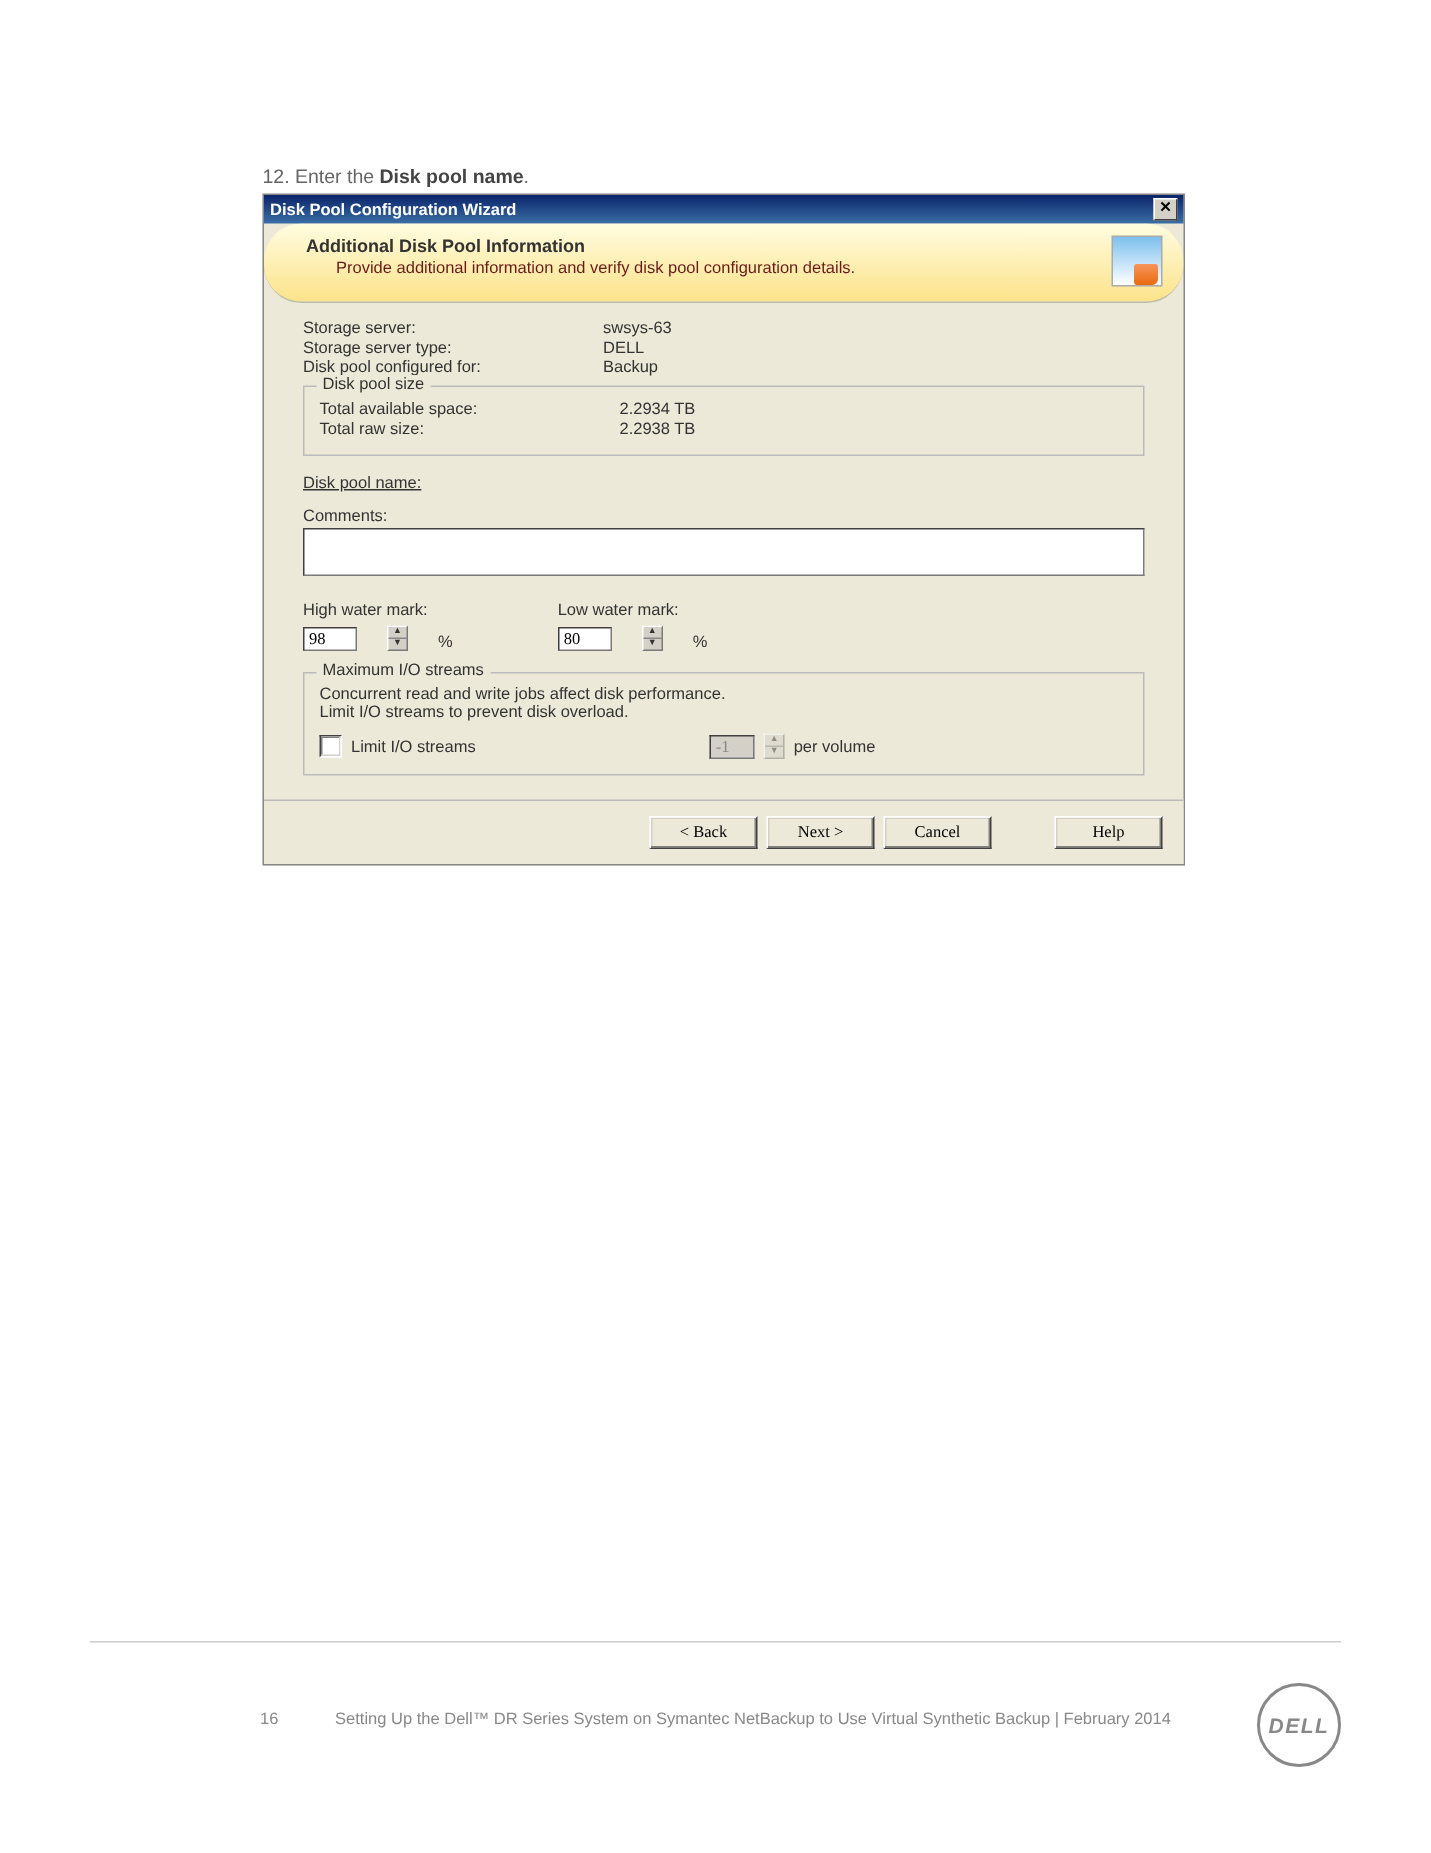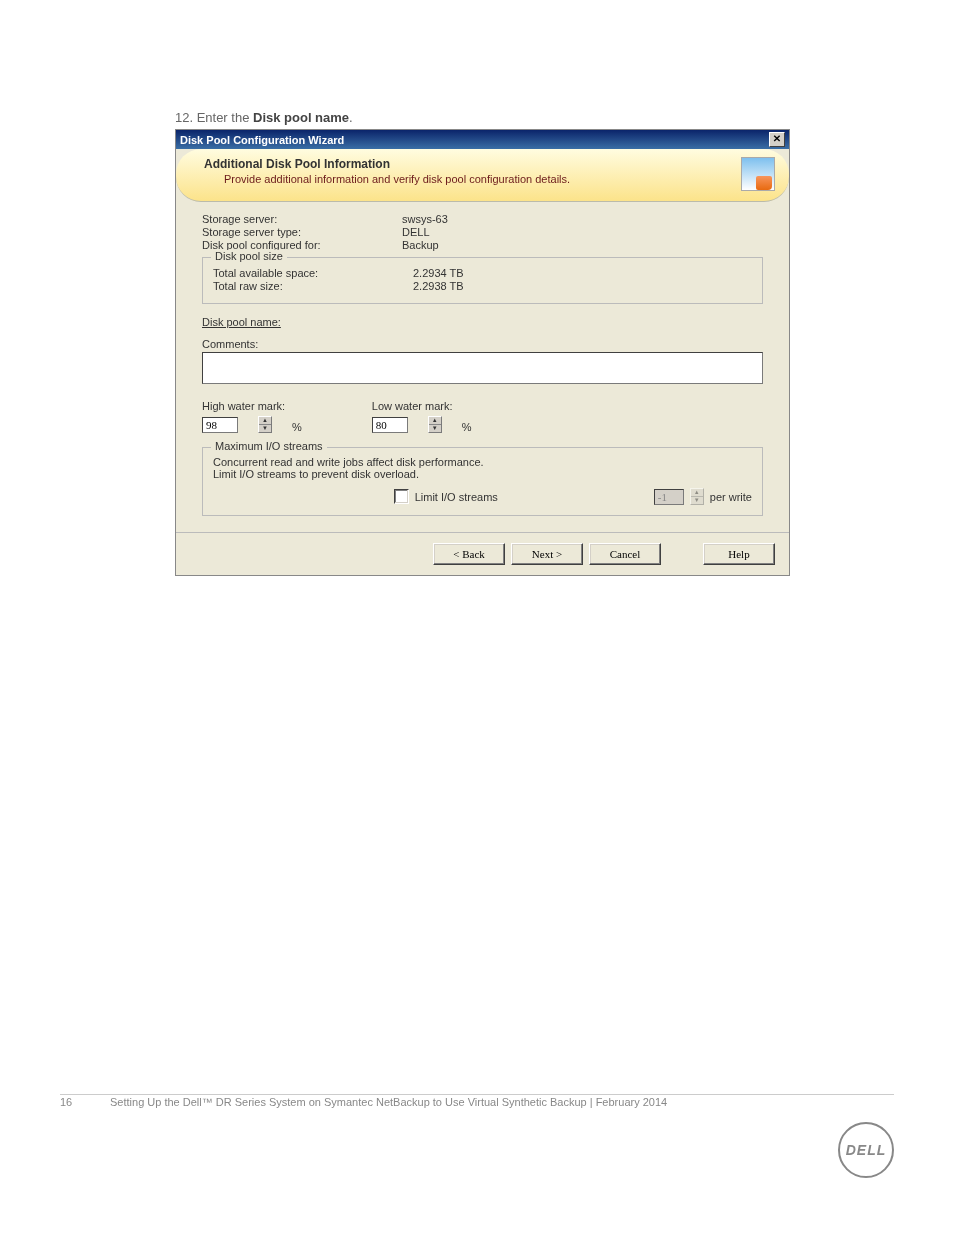--- a/index.html
+++ b/index.html
@@ -124,21 +124,21 @@
     display:flex; flex-direction:column;
     border:1px solid #7a7a7a;
     border-top-color:#fff; border-left-color:#fff;
     background:#d4d0c8;
   }
   .spin-btns div { width:12px; height:7px; font-size:6px; line-height:6px; text-align:center; border-bottom:1px solid #888;}
   .spin-btns div:last-child{border-bottom:none;}
   .spin-btns.disabled { opacity:.5; }
 
   .io-desc { margin-bottom: 8px; }
-  .chk-row { display:flex; align-items:center; gap: 6px; justify-content: flex-end; }
+  .chk-row { display:flex; align-items:center; gap: 6px; }
   .chk {
     width:13px;height:13px; background:#fff;
     border:1px solid #404040; border-right-color:#fff; border-bottom-color:#fff;
     box-shadow: inset -1px -1px #d4d0c8, inset 1px 1px #808080;
   }
   .io-right { margin-left: 150px; display:flex; align-items:center; gap:6px; }
   .io-val { width:30px; height:16px; background:#d4d0c8; color:#888; }
 
   .btnbar {
     border-top: 1px solid #bbb;
@@ -157,23 +157,23 @@
   }
   .btnbar .spacer { width: 30px; }
 
   .footer-rule {
     position: absolute;
     left: 60px; right: 60px; top: 1094px;
     border-top: 1px solid #ccc;
   }
   .footer {
     position: absolute;
-    left: 60px; right: 60px; top: 1096px;
+    left: 60px; right: 60px; top: 1140px;
     display:flex; align-items:center;
-    color:#888; font-size: 11px;
+    color:#888; font-size: 11px; justify-content: center;
   }
   .page-num { width: 50px; color:#888; }
   .dell-logo {
     position:absolute; right:60px; top:1122px;
     width:52px;height:52px;border:2px solid #888;border-radius:50%;
     display:flex;align-items:center;justify-content:center;
     color:#888;font-weight:bold;font-style:italic;letter-spacing:1px;font-size:14px;
   }
   .pos-rel{position:relative;}
 </style>
@@ -262,21 +262,21 @@
 Limit I/O streams to prevent disk overload.</div>
         <div class="chk-row">
           <div class="chk"></div>
           <span>Limit I/O streams</span>
           <div class="io-right">
             <input class="inset-input io-val" disabled="" value="-1" style="">
             <div class="spin-btns disabled">
                 <div>▲</div>
                 <div>▼</div>
               </div>
-            <span>per write</span>
+            <span>per volume</span>
           </div>
         </div>
       </div>
     </div>
 
     <div class="btnbar">
       <button class="winbtn">&lt; Back</button>
       <button class="winbtn">Next &gt;</button>
       <button class="winbtn">Cancel</button>
       <div class="spacer"></div>

